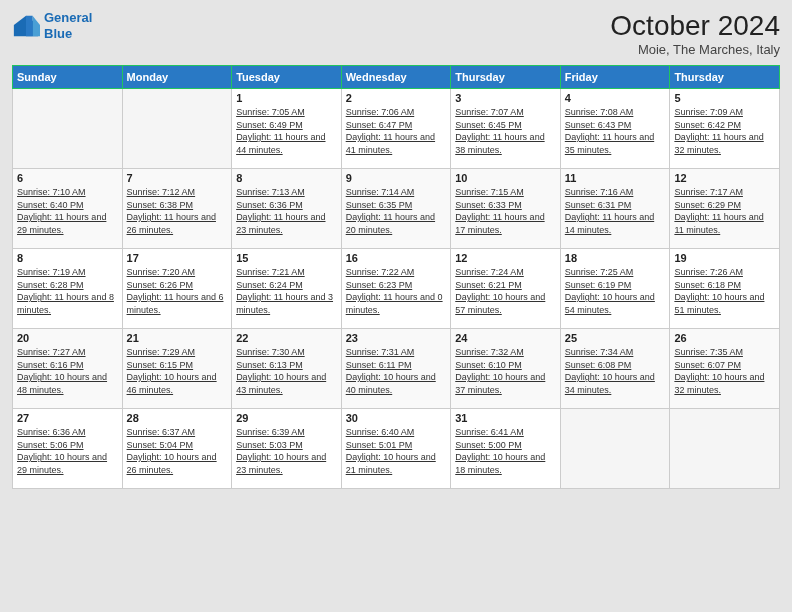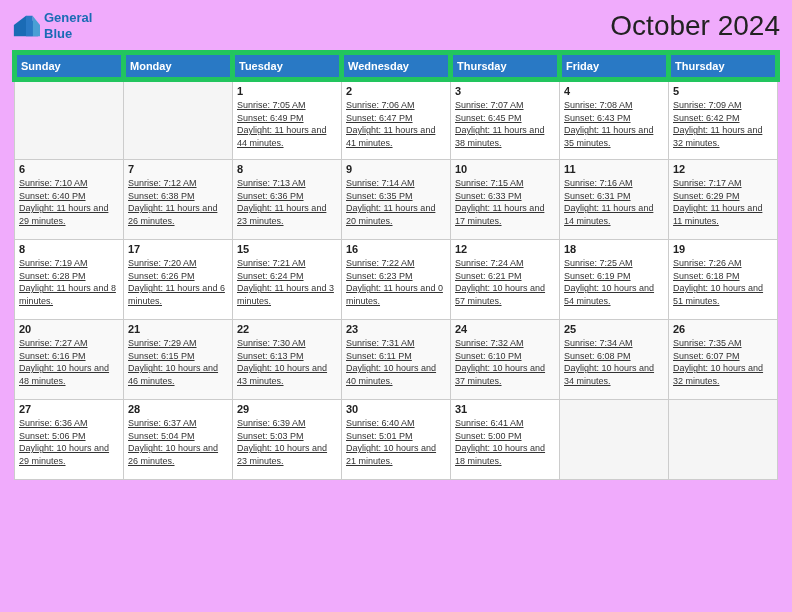--- a/index.html
+++ b/index.html
@@ -6,21 +6,21 @@
     body {
       font-family: Arial, sans-serif;
       background: #fff;
       width: 792px;
       height: 612px;
       overflow: hidden;
     }
     .page {
       width: 792px;
       height: 612px;
-      background: #f0abfc;
+      background: #e5e5e5;
       padding: 10px 12px;
     }
     .header {
       display: flex;
       justify-content: space-between;
       align-items: flex-start;
       margin-bottom: 8px;
     }
     .logo {
       display: flex;
@@ -57,21 +57,21 @@
       border-collapse: collapse;
       table-layout: fixed;
     }
     th {
       background-color: #2979c5;
       color: #fff;
       font-size: 11px;
       font-weight: bold;
       padding: 5px 4px;
       text-align: left;
-      border: 5px solid #22c55e;
+      border: 1px solid #22c55e;
     }
     td {
       border: 1px solid #ccc;
       vertical-align: top;
       padding: 3px 4px;
       font-size: 9.5px;
       color: #222;
       height: 80px;
       background: #fff;
     }
@@ -105,20 +105,21 @@
         <polygon points="22,4 30,14 30,26 22,26" fill="#4a9fd5"></polygon>
         <polygon points="15,4 22,4 22,26 15,26" fill="#2979c5"></polygon>
       </svg>
       <div class="logo-text">
         <div><span>General</span></div>
         <div><span style="color:#1a6bb5">Blue</span></div>
       </div>
     </div>
     <div class="title-area">
       <div class="month-title">October 2024</div>
+      <div class="location">Moie, The Marches, Italy</div>
     </div>
   </div>
 
   <table>
     <thead>
       <tr>
       <th>Sunday</th>
           <th>Monday</th>
           <th>Tuesday</th>
           <th>Wednesday</th>

